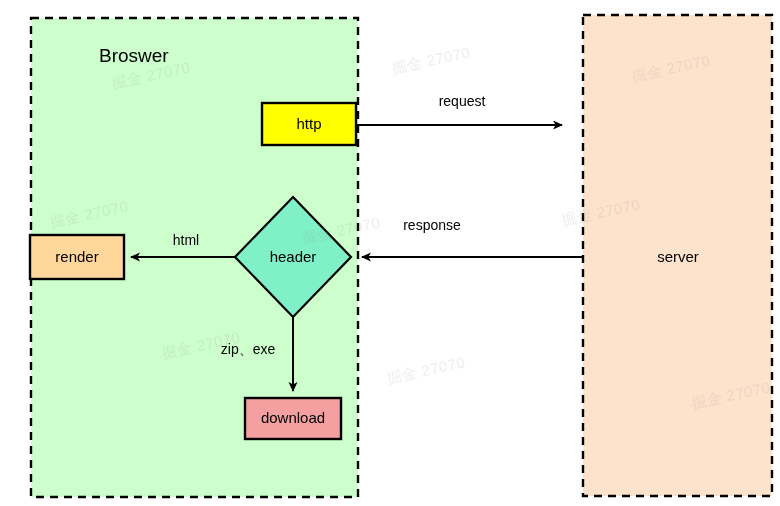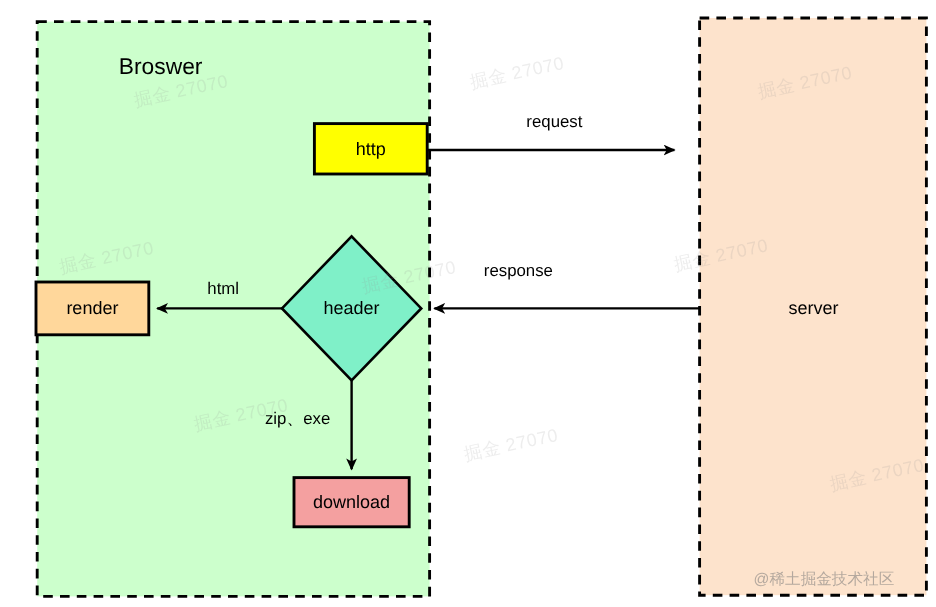--- a/index.html
+++ b/index.html
@@ -117,15 +117,14 @@
     <span class="wm" style="left:110px; top:75px;">掘金 27070</span>
     <span class="wm" style="left:160px; top:345px;">掘金 27070</span>
     <span class="wm" style="left:300px; top:230px;">掘金 27070</span>
     <span class="wm" style="left:390px; top:60px;">掘金 27070</span>
     <span class="wm" style="left:385px; top:370px;">掘金 27070</span>
     <span class="wm" style="left:560px; top:212px;">掘金 27070</span>
     <span class="wm" style="left:630px; top:68px;">掘金 27070</span>
     <span class="wm" style="left:690px; top:395px;">掘金 27070</span>
   </div>
 
-  <span class="wm-corner" style="left:628px; top:474px;">@稀土掘金技术社区</span>
 
 </div>
 
 </body></html>

